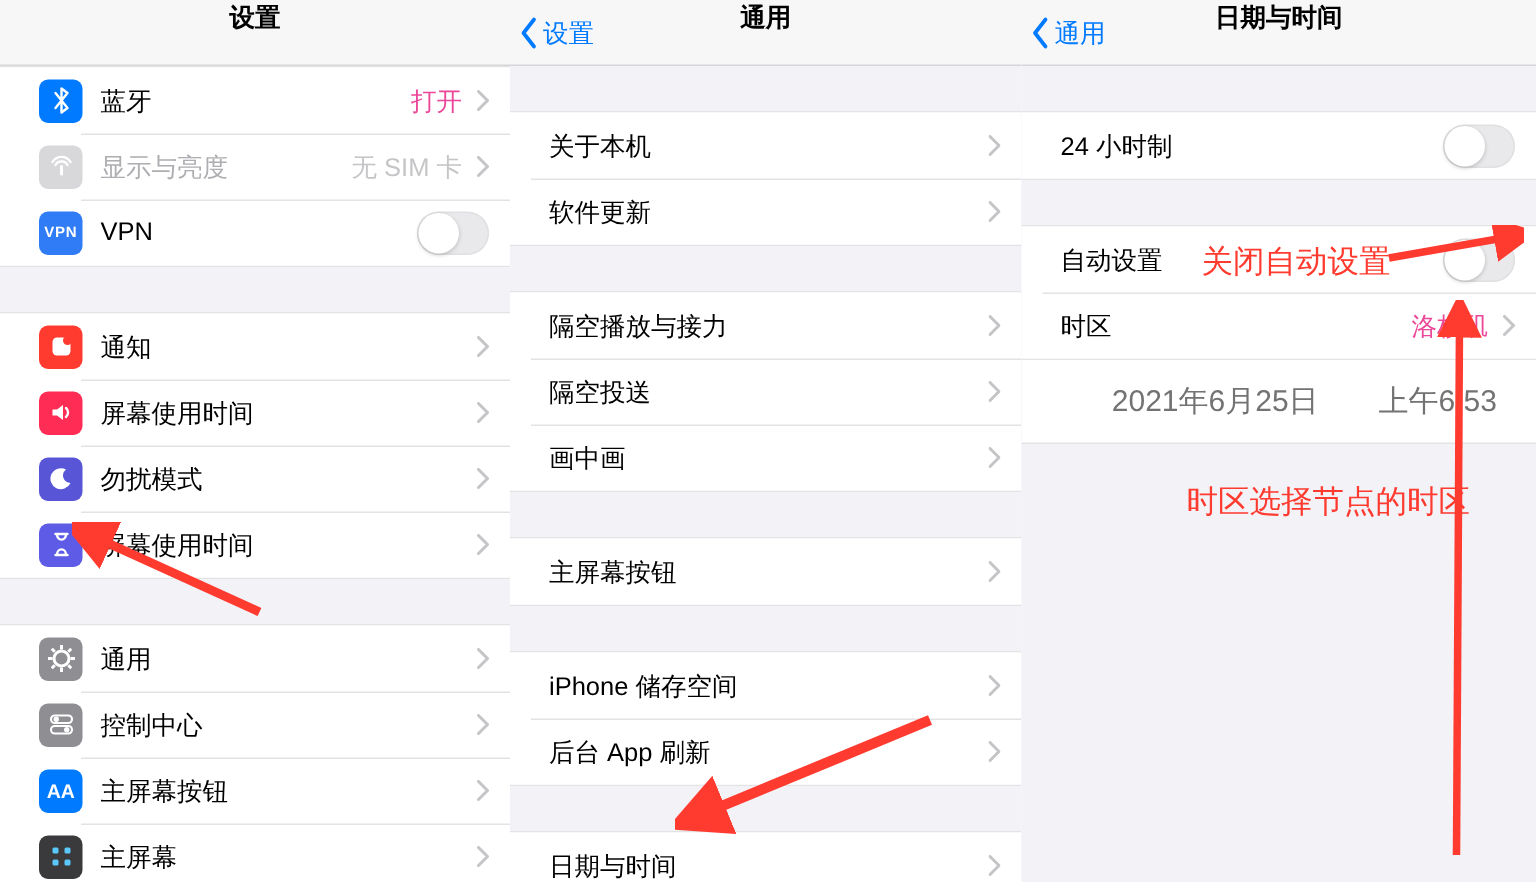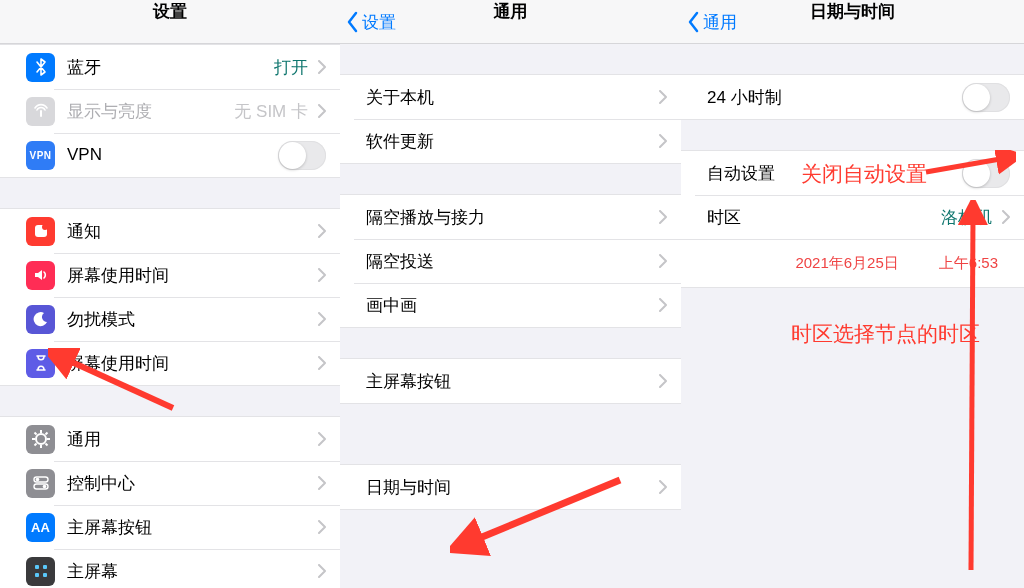--- a/index.html
+++ b/index.html
@@ -62,21 +62,21 @@
   .panel.p2 .cell + .cell::before,
   .panel.p3 .cell + .cell::before { left: 14px; }
   .icon-sq {
     width: 29px; height: 29px; border-radius: 6px;
     display: flex; align-items: center; justify-content: center;
     margin-right: 12px; flex: 0 0 auto;
     color: #fff; font-size: 16px;
   }
   .label { font-size: 17px; color: #000; flex: 1 1 auto; white-space: nowrap; }
   .label.dim { color: #aeaeb2; }
-  .detail { font-size: 17px; color: #0f766e; margin-left: 8px; white-space: nowrap; }
+  .detail { font-size: 17px; color: #ec4899; margin-left: 8px; white-space: nowrap; }
   .chevron {
     width: 8px; height: 14px; margin-left: 10px; flex: 0 0 auto;
   }
   .chevron svg { display:block; }
   .toggle {
     width: 48px; height: 29px; border-radius: 15px;
     background: #e9e9eb; position: relative; flex: 0 0 auto;
     margin-left: 8px;
     box-shadow: inset 0 0 0 1px #e0e0e2;
   }
@@ -86,21 +86,21 @@
     box-shadow: 0 1px 3px rgba(0,0,0,0.2);
   }
 
   
   .picker-row {
     display:flex; justify-content: flex-end; gap: 20px;
     padding: 10px 16px; background:#fff;
     border-bottom: 1px solid #e3e3e6;
   }
   .picker-pill {
-    color: #ef4444; font-size: 15px;
+    color: #737373; font-size: 20px;
     padding: 4px 10px; border-radius: 6px;
   }
 
   .footer-note {
     font-size: 13px; color: #8a8a8e;
     padding: 8px 14px 0 14px;
   }
 
   
   .anno-text { position: absolute; color: #ff3a2f; font-size: 21px; font-weight: 400; white-space: nowrap; }
@@ -379,20 +379,38 @@
       <span class="chevron">
           <svg width="8" height="14">
             <use href="#chev"></use>
           </svg>
         </span>
     </div>
   </div>
 
   <div class="spacer"></div>
 
+  <div class="group">
+    <div class="cell">
+      <div class="label">iPhone 储存空间</div>
+      <span class="chevron">
+          <svg width="8" height="14">
+            <use href="#chev"></use>
+          </svg>
+        </span>
+    </div>
+    <div class="cell">
+      <div class="label">后台 App 刷新</div>
+      <span class="chevron">
+          <svg width="8" height="14">
+            <use href="#chev"></use>
+          </svg>
+        </span>
+    </div>
+  </div>
 
   <div class="spacer"></div>
 
   <div class="group">
     <div class="cell">
       <div class="label">日期与时间</div>
       <span class="chevron">
           <svg width="8" height="14">
             <use href="#chev"></use>
           </svg>

